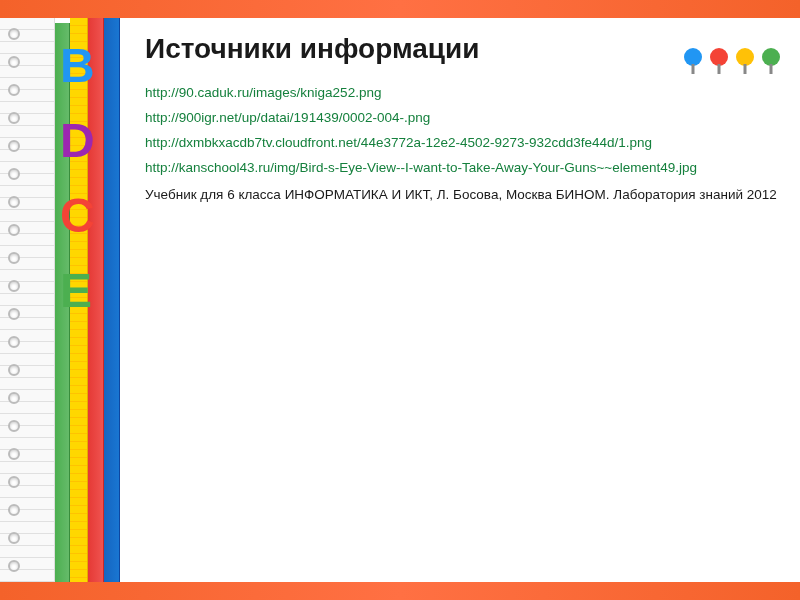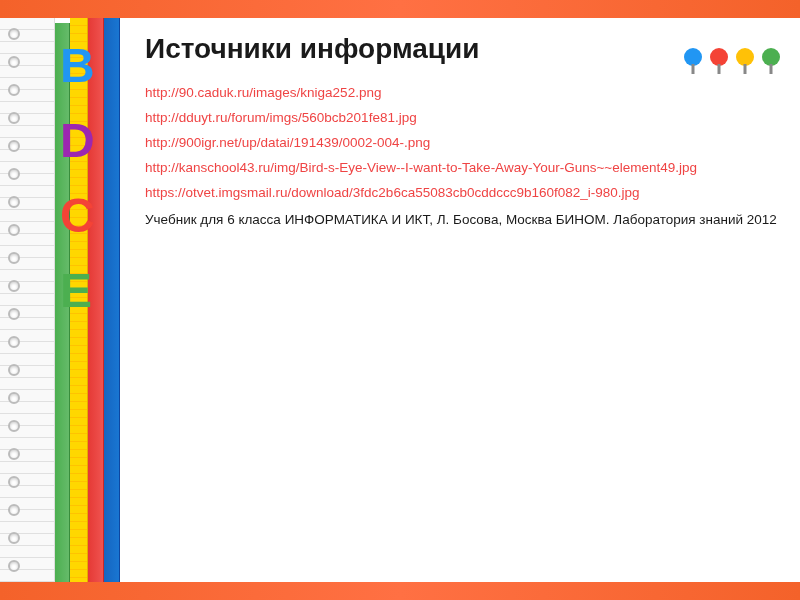--- a/index.html
+++ b/index.html
@@ -91,21 +91,21 @@
 
     
     .links-list {
       font-size: 13.5px;
       line-height: 1.55;
       color: #1a1a1a;
     }
 
     .link-item {
       display: block;
-      color: #ef4444;
+      color: #15803d;
       text-decoration: none;
       margin-bottom: 4px;
     }
 
     .final-text {
       margin-top: 6px;
       font-size: 13.5px;
       line-height: 1.5;
     }
 
@@ -269,19 +269,18 @@
     <div class="pin pin-blue"></div>
     <div class="pin pin-red"></div>
     <div class="pin pin-yellow"></div>
     <div class="pin pin-green"></div>
   </div>
 
   <h1 class="page-title">Источники информации</h1>
 
   <div class="links-list">
     <span class="link-item">http://90.caduk.ru/images/kniga252.png</span>
-    <span class="link-item">http://dduyt.ru/forum/imgs/560bcb201fe81.jpg</span>
     <span class="link-item">http://900igr.net/up/datai/191439/0002-004-.png</span>
+    <span class="link-item">http://dxmbkxacdb7tv.cloudfront.net/44e3772a-12e2-4502-9273-932cdd3fe44d/1.png</span>
     <span class="link-item">http://kanschool43.ru/img/Bird-s-Eye-View--I-want-to-Take-Away-Your-Guns~~element49.jpg</span>
-    <span class="link-item">https://otvet.imgsmail.ru/download/3fdc2b6ca55083cb0cddccc9b160f082_i-980.jpg</span>
     <div class="final-text">Учебник для 6 класса ИНФОРМАТИКА И ИКТ, Л. Босова, Москва БИНОМ. Лаборатория знаний 2012</div>
   </div>
 </div>
 
 </body></html>

